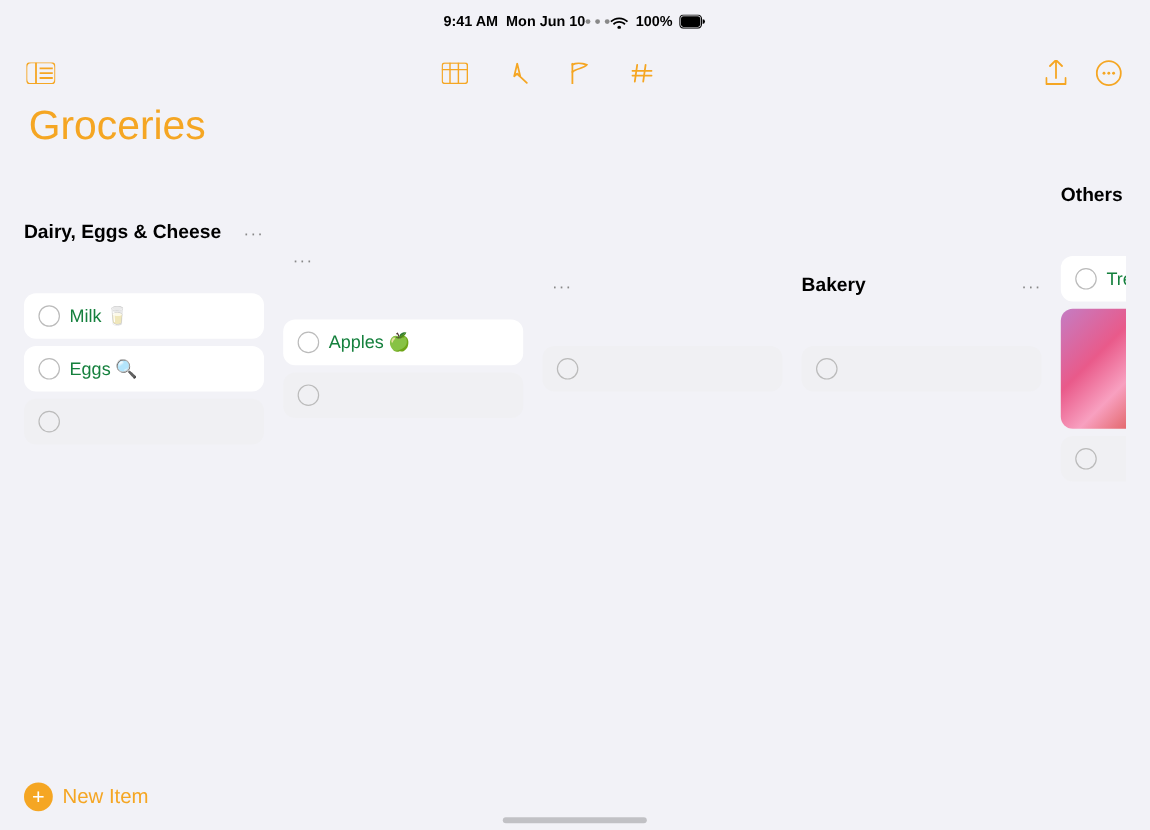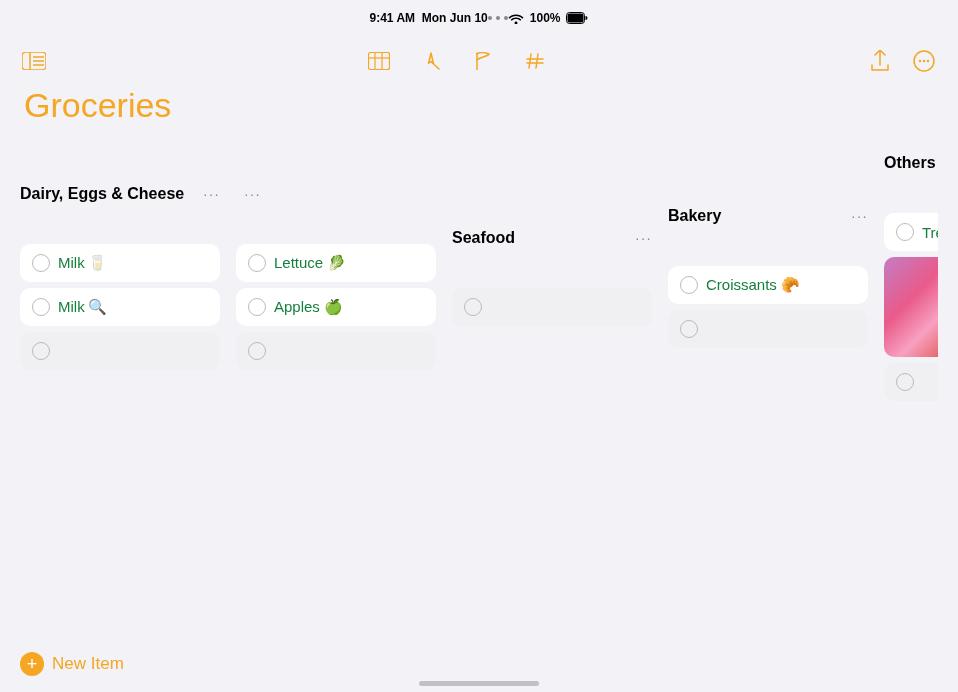--- a/index.html
+++ b/index.html
@@ -317,62 +317,53 @@
       <div class="column-header">
         <div class="column-title">Dairy, Eggs &amp; Cheese</div>
         <div class="column-more">···</div>
       </div>
       <div class="list-item">
         <div class="checkbox"></div>
         <span class="item-text">Milk 🥛</span>
       </div>
       <div class="list-item">
         <div class="checkbox"></div>
-        <span class="item-text">Milk 🔍</span>
+        <span class="item-text">Eggs 🔍</span>
       </div>
       <div class="list-item-empty">
         <div class="checkbox"></div>
       </div>
     </div>
 
     <div class="column">
       <div class="column-header">
         <div class="column-more">···</div>
       </div>
       <div class="list-item">
         <div class="checkbox"></div>
-        <span class="item-text">Lettuce 🥬</span>
-      </div>
-      <div class="list-item">
-        <div class="checkbox"></div>
         <span class="item-text">Apples 🍏</span>
       </div>
       <div class="list-item-empty">
         <div class="checkbox"></div>
       </div>
     </div>
 
     <div class="column">
       <div class="column-header">
-        <div class="column-title">Seafood</div>
         <div class="column-more">···</div>
       </div>
       <div class="list-item-empty">
         <div class="checkbox"></div>
       </div>
     </div>
 
     <div class="column">
       <div class="column-header">
         <div class="column-title">Bakery</div>
         <div class="column-more">···</div>
-      </div>
-      <div class="list-item">
-        <div class="checkbox"></div>
-        <span class="item-text">Croissants 🥐</span>
       </div>
       <div class="list-item-empty">
         <div class="checkbox"></div>
       </div>
     </div>
 
     <div class="column" style="min-width: 130px; max-width: 130px;">
       <div class="column-header">
         <div class="column-title">Others</div>
       </div>

